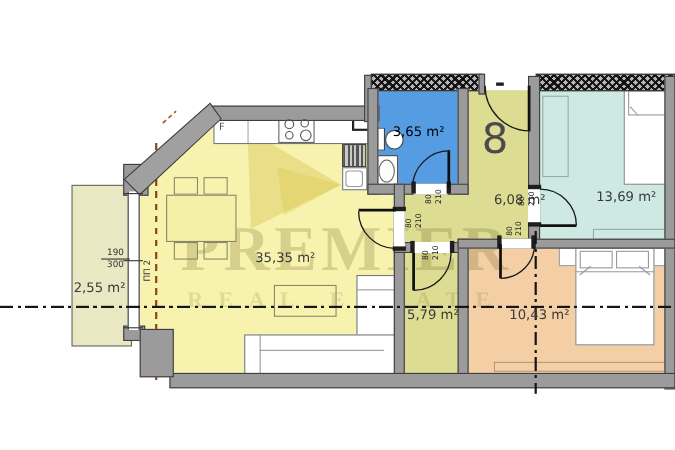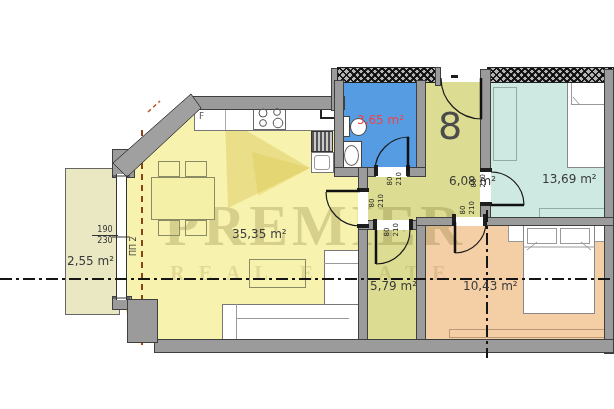--- a/index.html
+++ b/index.html
@@ -165,30 +165,30 @@
     <line x1="112" y1="176" x2="130" y2="176" stroke="#333" stroke-width="1"></line>
     <line x1="112" y1="237" x2="130" y2="237" stroke="#333" stroke-width="1"></line>
     <line x1="112" y1="298" x2="130" y2="298" stroke="#333" stroke-width="1"></line>
   </svg>
 
   <div class="dashdot-h" style="left:0;top:278px;width:614px;"></div>
   <div class="dashdot-v" style="left:486px;top:210px;height:148px;"></div>
 
   <div class="lbl" style="left:232px;top:227px;">35,35 m²</div>
   <div class="lbl" style="left:67px;top:254px;">2,55 m²</div>
-  <div class="lbl" style="left:357px;top:113px;color:#ef4444;">3,65 m²</div>
+  <div class="lbl" style="left:357px;top:113px;color:#000000;">3,65 m²</div>
   <div class="lbl" style="left:449px;top:174px;">6,08 m²</div>
   <div class="lbl" style="left:542px;top:172px;">13,69 m²</div>
   <div class="lbl" style="left:463px;top:279px;">10,43 m²</div>
   <div class="lbl" style="left:370px;top:279px;">5,79 m²</div>
   <div class="lbl" style="left:438px;top:104px;font-size:38px;color:#4b4b4b;">8</div>
 
   <div class="frac" style="left:92px;top:225px;">
     <span class="top">190</span>
-    <span class="bot">230</span>
+    <span class="bot">300</span>
   </div>
   <div class="vlabel" style="left:129px;top:224px;height:32px;">ПП 2</div>
 
   <div class="ddim" style="left:386px;top:172px;">
     <span>80</span>
       <span>210</span>
   </div>
   <div class="ddim" style="left:368px;top:194px;">
     <span>80</span>
       <span>210</span>

